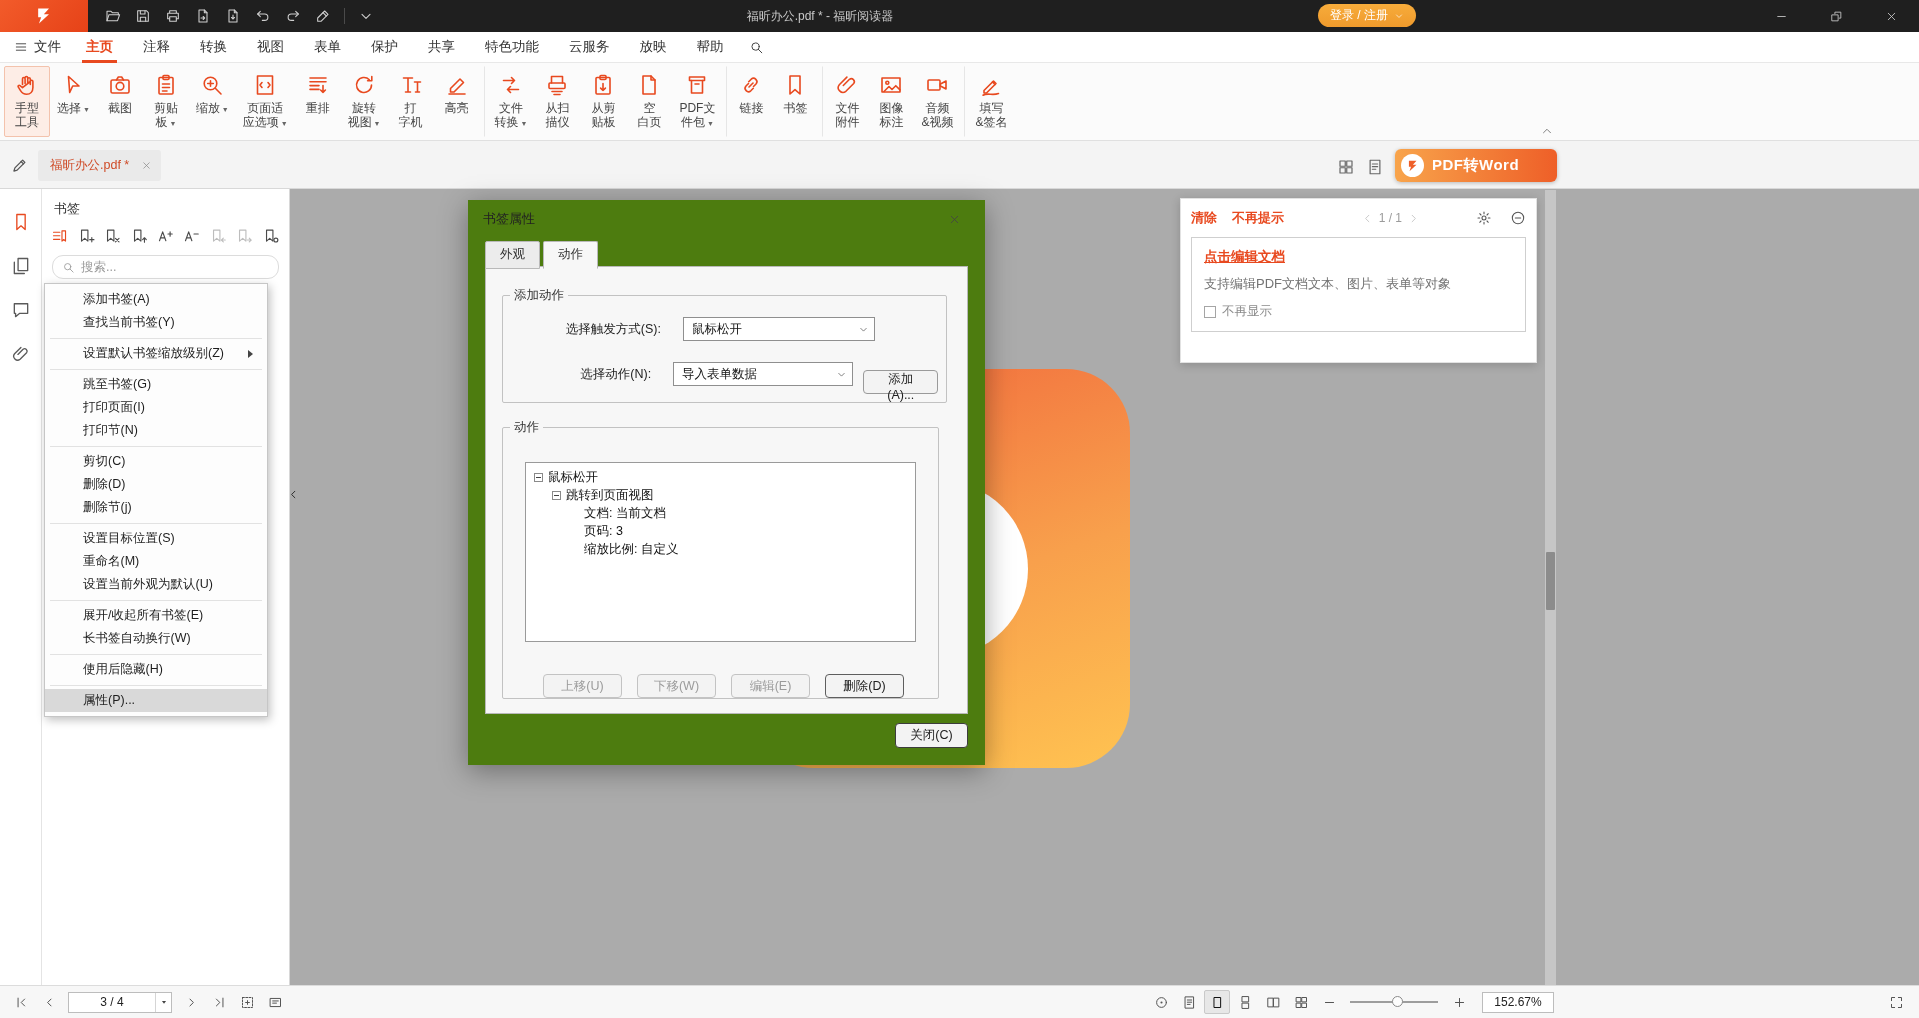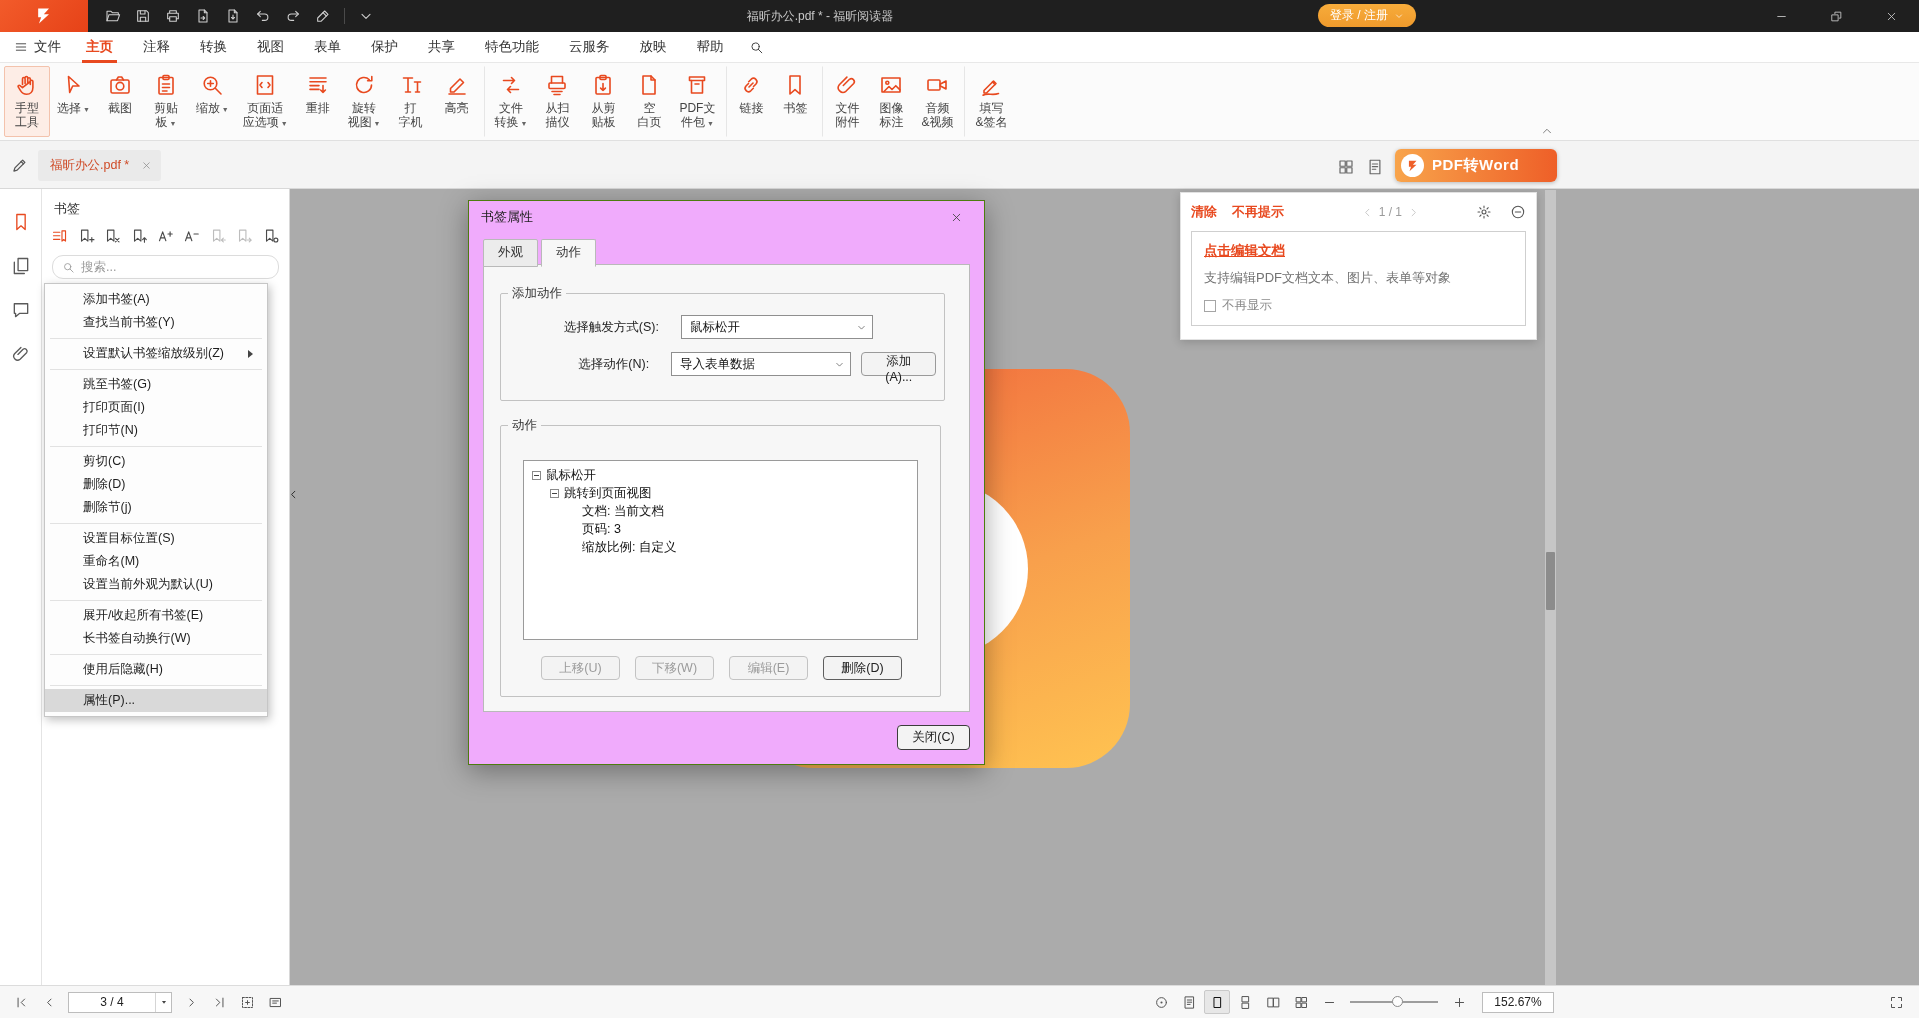--- a/index.html
+++ b/index.html
@@ -93,52 +93,52 @@
   
   .docarea { position:absolute; left:290px; top:189px; right:0; bottom:33px; background:#ABABAB; overflow:hidden; z-index:1; }
   .appicon { position:absolute; left:460px; top:180px; width:380px; height:399px; border-radius:64px; background:linear-gradient(160deg,#F1683C 0%,#F8A04C 55%,#FFC351 100%); }
   .appicon .dot { position:absolute; left:50%; top:50%; width:176px; height:176px; border-radius:50%; background:#fff; transform:translate(-50%,-50%); }
   .collapse-handle { position:absolute; left:287px; top:480px; width:14px; height:28px; color:#1A1A1A; z-index:20; display:flex; align-items:center; }
   .collapse-handle svg { width:13px; height:13px; }
   .vscroll { position:absolute; left:1545px; top:190px; bottom:33px; width:11px; background:#C6C6C6; z-index:8; }
   .vthumb { position:absolute; left:1px; right:1px; top:362px; height:58px; background:#8C8C8C; border-radius:1px; }
 
   
-  .dialog { position:absolute; left:468px; top:200px; width:517px; height:565px; background:#f0abfc; border:1px solid #4d7c0f; box-shadow:0 6px 26px rgba(0,0,0,.35); z-index:50; }
+  .dialog { position:absolute; left:468px; top:200px; width:517px; height:565px; background:#4d7c0f; border:3px solid #4d7c0f; box-shadow:0 6px 26px rgba(0,0,0,.35); z-index:50; }
   .dlg-title { height:32px; display:flex; align-items:center; padding:0 8px 0 12px; font-size:13px; color:#222; }
   .dlg-title span { flex:1; }
   .dlg-close { width:26px; height:26px; display:flex; align-items:center; justify-content:center; color:#444; }
   .dlg-close svg { width:13px; height:13px; }
   .dlg-tabs { display:flex; padding:6px 0 0 14px; position:relative; z-index:2; }
   .dlg-tab { padding:4px 14px 5px; border:1px solid #B9B9B9; background:#ECECEC; font-size:12.5px; color:#333; border-radius:2px 2px 0 0; margin-right:3px; }
   .dlg-tab.active { background:#F7F7F7; border-bottom-color:#F7F7F7; }
   .dlg-body { position:absolute; left:14px; right:14px; top:63px; height:448px; border:1px solid #B9B9B9; background:#F7F7F7; z-index:1; }
   fieldset.grp { position:absolute; left:16px; right:28px; border:1px solid #C2C2C2; border-radius:2px; }
   fieldset.grp legend { font-size:12.5px; color:#333; padding:0 4px; margin-left:7px; }
   .grp1 { top:20px; height:116px; }
   .grp2 { top:152px; height:280px; }
   .frow { display:flex; align-items:center; margin:13px 8px 0; }
   .frow label { width:150px; text-align:right; margin-right:22px; font-size:12.5px; color:#222; }
   .select { width:192px; height:24px; background:#fff; border:1px solid #8F8F8F; display:flex; align-items:center; justify-content:space-between; padding:0 5px 0 8px; font-size:12.5px; color:#111; }
   .select svg { width:11px; height:11px; color:#555; }
-  .btn { height:24px; padding:0 12px; background:#F3F3F3; border:1px solid #9A9A9A; font-size:12.5px; color:#222; border-radius:4px; }
+  .btn { height:24px; padding:0 12px; background:#F3F3F3; border:1px solid #9A9A9A; font-size:12.5px; color:#222; border-radius:4px;margin-top:16px; }
   .frow .btn { margin-left:10px; }
   .tree { position:absolute; left:22px; right:22px; top:26px; height:180px; background:#fff; border:1px solid #9A9A9A; padding:5px 0; overflow:hidden; }
   .tree-item { display:flex; align-items:center; height:18px; font-size:12.5px; color:#111; }
   .expander { display:none; width:9px; height:9px; border:1px solid #8A8A8A; background:#fff; position:relative; margin-right:5px; flex:none; }
   .expander::after { content:""; position:absolute; left:1px; right:1px; top:3px; border-top:1px solid #444; }
   .tree-item.has-expander .expander { display:inline-block; }
   .dlg-btnrow { position:absolute; left:40px; top:222px; display:flex; gap:15px; }
   .act-btn { width:79px; padding:0; text-align:center; }
   .act-btn.disabled { color:#9B9B9B; border-color:#C3C3C3; background:#F3F3F3; }
   .act-btn:not(.disabled) { border-color:#5E5E5E; }
   .dlg-close-btn { position:absolute; right:14px; bottom:14px; width:73px; height:25px; background:#F3F3F3; border:1px solid #3C3C3C; font-size:12.5px; border-radius:4px; }
 
   
-  .assist { position:absolute; left:1180px; top:192px; width:357px; background:#fff; border:1px solid #E2E2E2; box-shadow:0 2px 9px rgba(0,0,0,.18); z-index:25; padding:10px 10px 13px; }
+  .assist { position:absolute; left:1180px; top:198px; width:357px; background:#fff; border:1px solid #E2E2E2; box-shadow:0 2px 9px rgba(0,0,0,.18); z-index:25; padding:10px 10px 30px; }
   .assist-head { display:flex; align-items:center; font-size:13px; }
   .assist-link-btn { color:#E8491F; margin-right:15px; font-weight:bold; }
   .assist-nav { display:flex; align-items:center; gap:5px; color:#9B9B9B; font-size:12px; margin-left:auto;text-align:right; }
   .assist-nav svg { width:13px; height:13px; color:#C2C2C2; }
   .assist-gear { margin-left:56px; color:#555; }
   .assist-min { margin-left:18px; color:#555; }
   .assist-gear svg,.assist-min svg { width:16px; height:16px; }
   .assist-card { margin-top:10px; border:1px solid #CFCFCF; padding:10px 12px 11px; }
   .assist-link { color:#E8491F; font-size:13.5px; font-weight:bold; text-decoration:underline;text-align:right; }
   .assist-desc { margin-top:9px; color:#737373; font-size:13px; }

